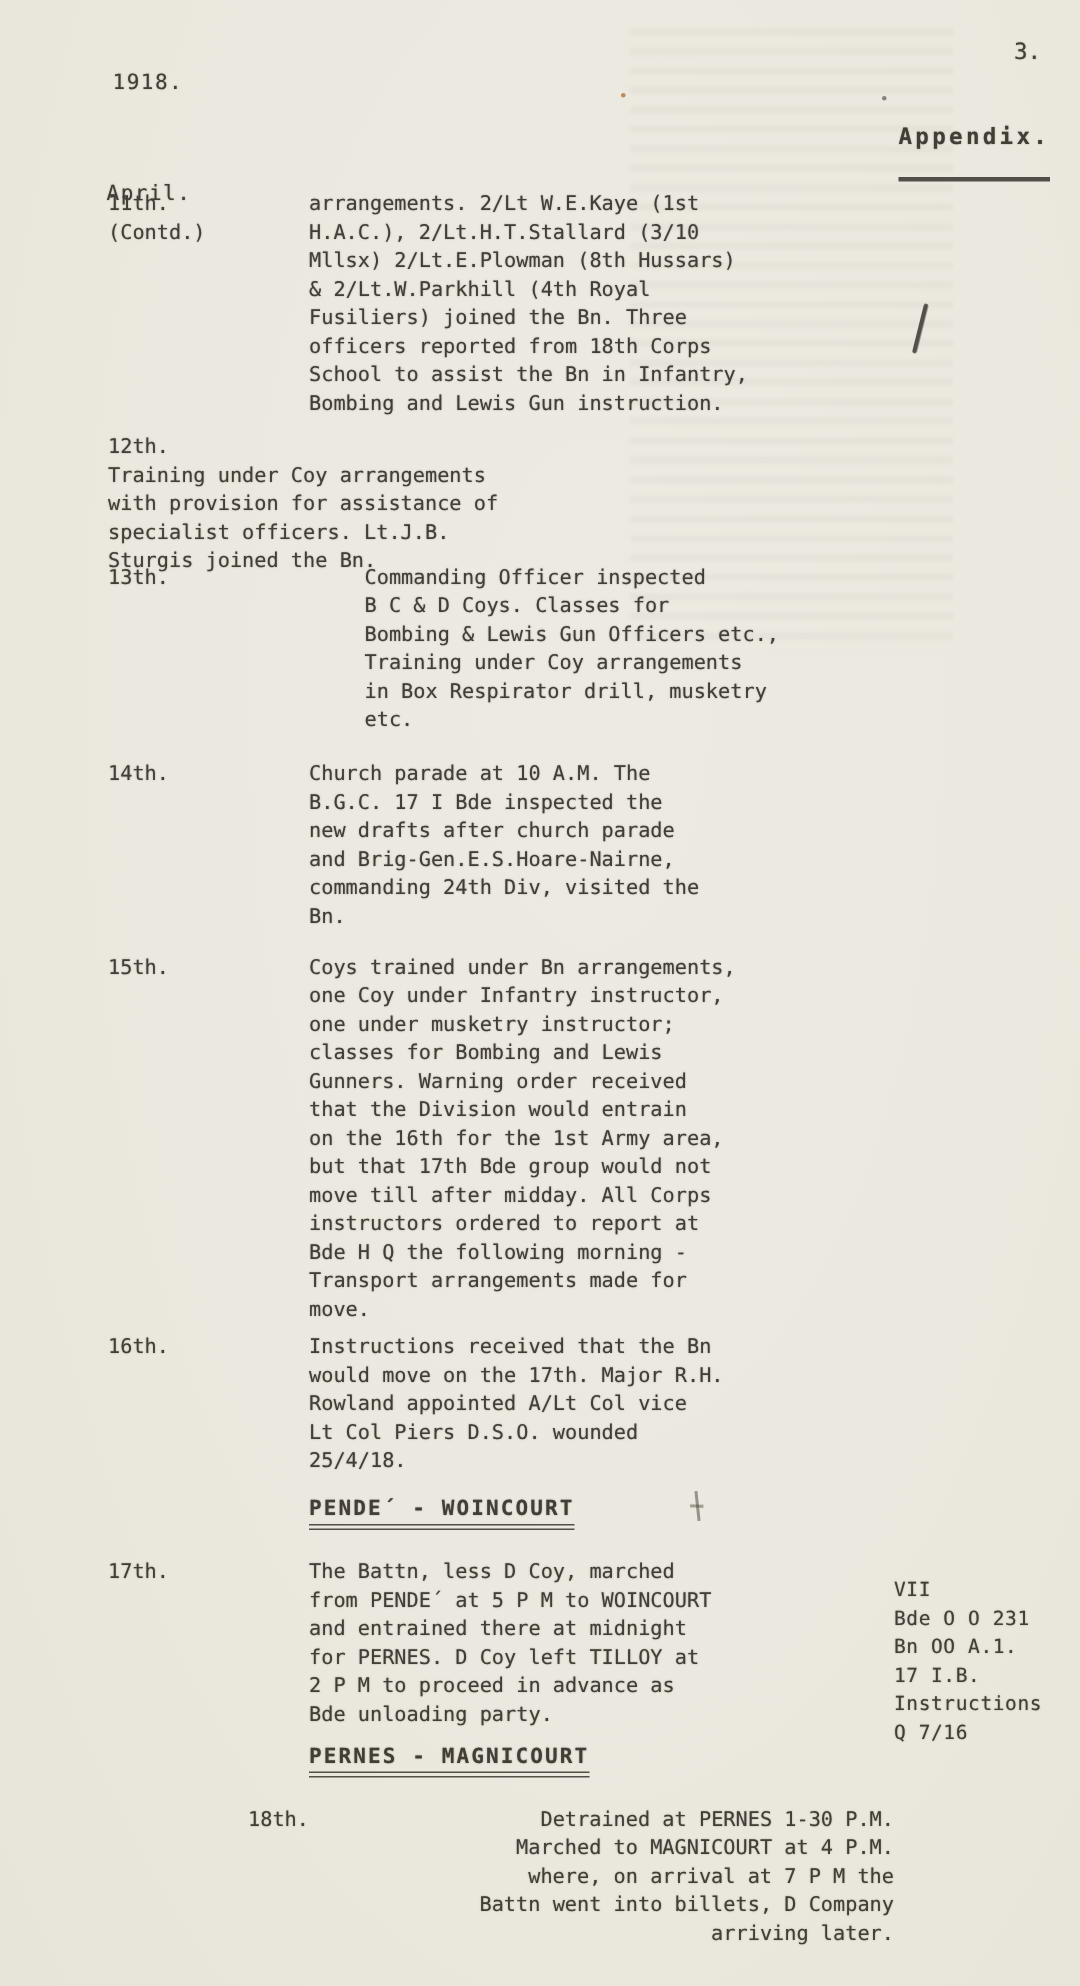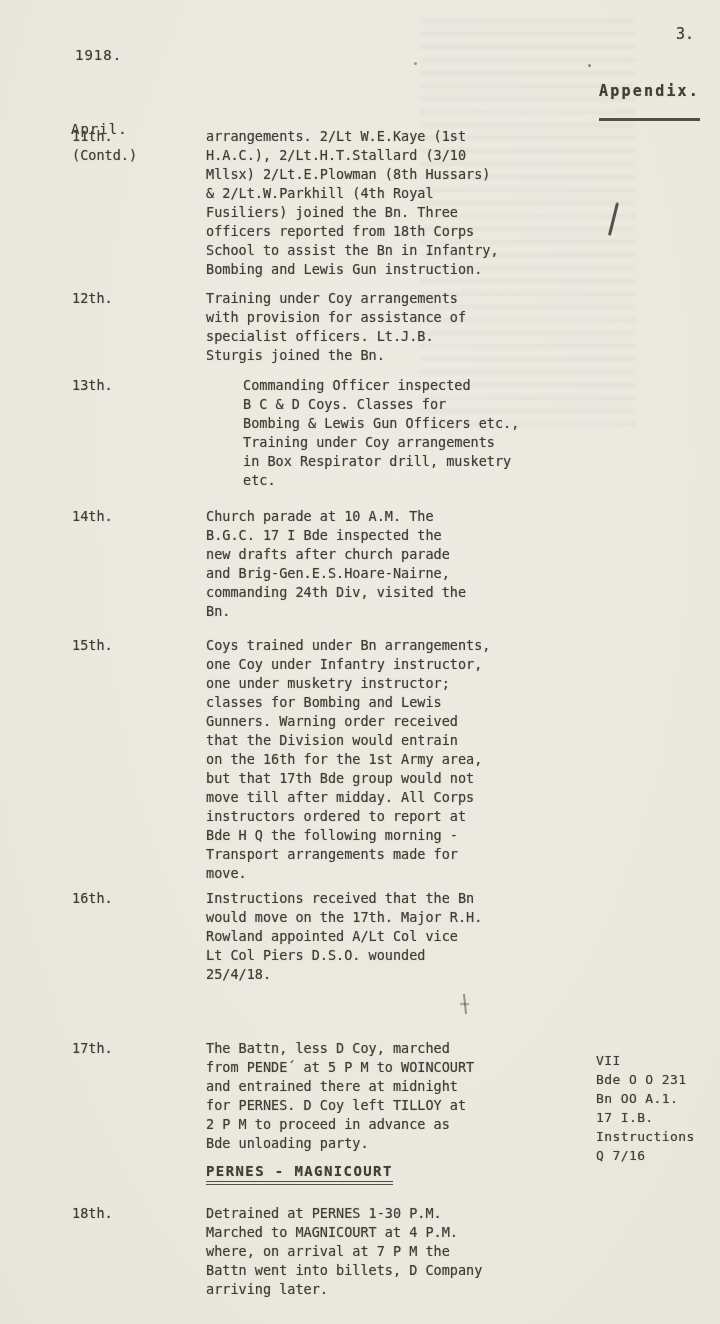--- a/index.html
+++ b/index.html
@@ -28,22 +28,22 @@
     position:absolute; left:524px; top:12px; width:124px;
     font-size:13px; line-height:19px; letter-spacing:0.4px; white-space:pre-line;
   }
   .section-heading{
     position:absolute; left:134px;
     font-size:14px; font-weight:bold; letter-spacing:1.4px;
     padding-bottom:2px; border-bottom:4px double rgba(56,52,45,0.85);
     white-space:nowrap;
   }
   
-  .b1{ top:127px; } .b2{ top:289px; } .b3{ top:376px;gap:37px; } .b4{ top:507px;justify-content:flex-end; }
-  .b5{ top:636px; } .b6{ top:889px; } .b7{ top:1039px; } .b8{ top:1204px; }
+  .b1{ top:127px; } .b2{ top:289px;flex-direction:column; } .b3{ top:376px;gap:37px; } .b4{ top:507px;justify-content:flex-end; }
+  .b5{ top:636px; } .b6{ top:889px; } .b7{ top:1039px; } .b8{ top:1204px;text-align:right; }
   .h1{ top:998px; } .h2{ top:1163px; }
   
   .bleed-through{
     position:absolute; left:420px; top:15px; width:215px; height:420px;
     background:repeating-linear-gradient(0deg, transparent 0 9px, rgba(118,112,100,0.06) 9px 13px);
     filter:blur(1.5px); pointer-events:none;
   }
   .pen-slash{
     position:absolute; left:612px; top:202px; width:3px; height:34px;
     background:rgba(45,42,36,0.8); border-radius:2px;
@@ -142,20 +142,21 @@
 
     <div class="entry b6">
       <div class="date-col ink">16th.</div>
       <div class="body-col ink">Instructions received that the Bn
 would move on the 17th. Major R.H.
 Rowland appointed A/Lt Col vice
 Lt Col Piers D.S.O. wounded
 25/4/18.</div>
     </div>
 
+    <div class="section-heading ink h1">PENDE´ - WOINCOURT</div>
 
     <div class="entry b7">
       <div class="date-col ink">17th.</div>
       <div class="body-col ink">The Battn, less D Coy, marched
 from PENDE´ at 5 P M to WOINCOURT
 and entrained there at midnight
 for PERNES. D Coy left TILLOY at
 2 P M to proceed in advance as
 Bde unloading party.</div>
       <div class="margin-note ink">      VII

